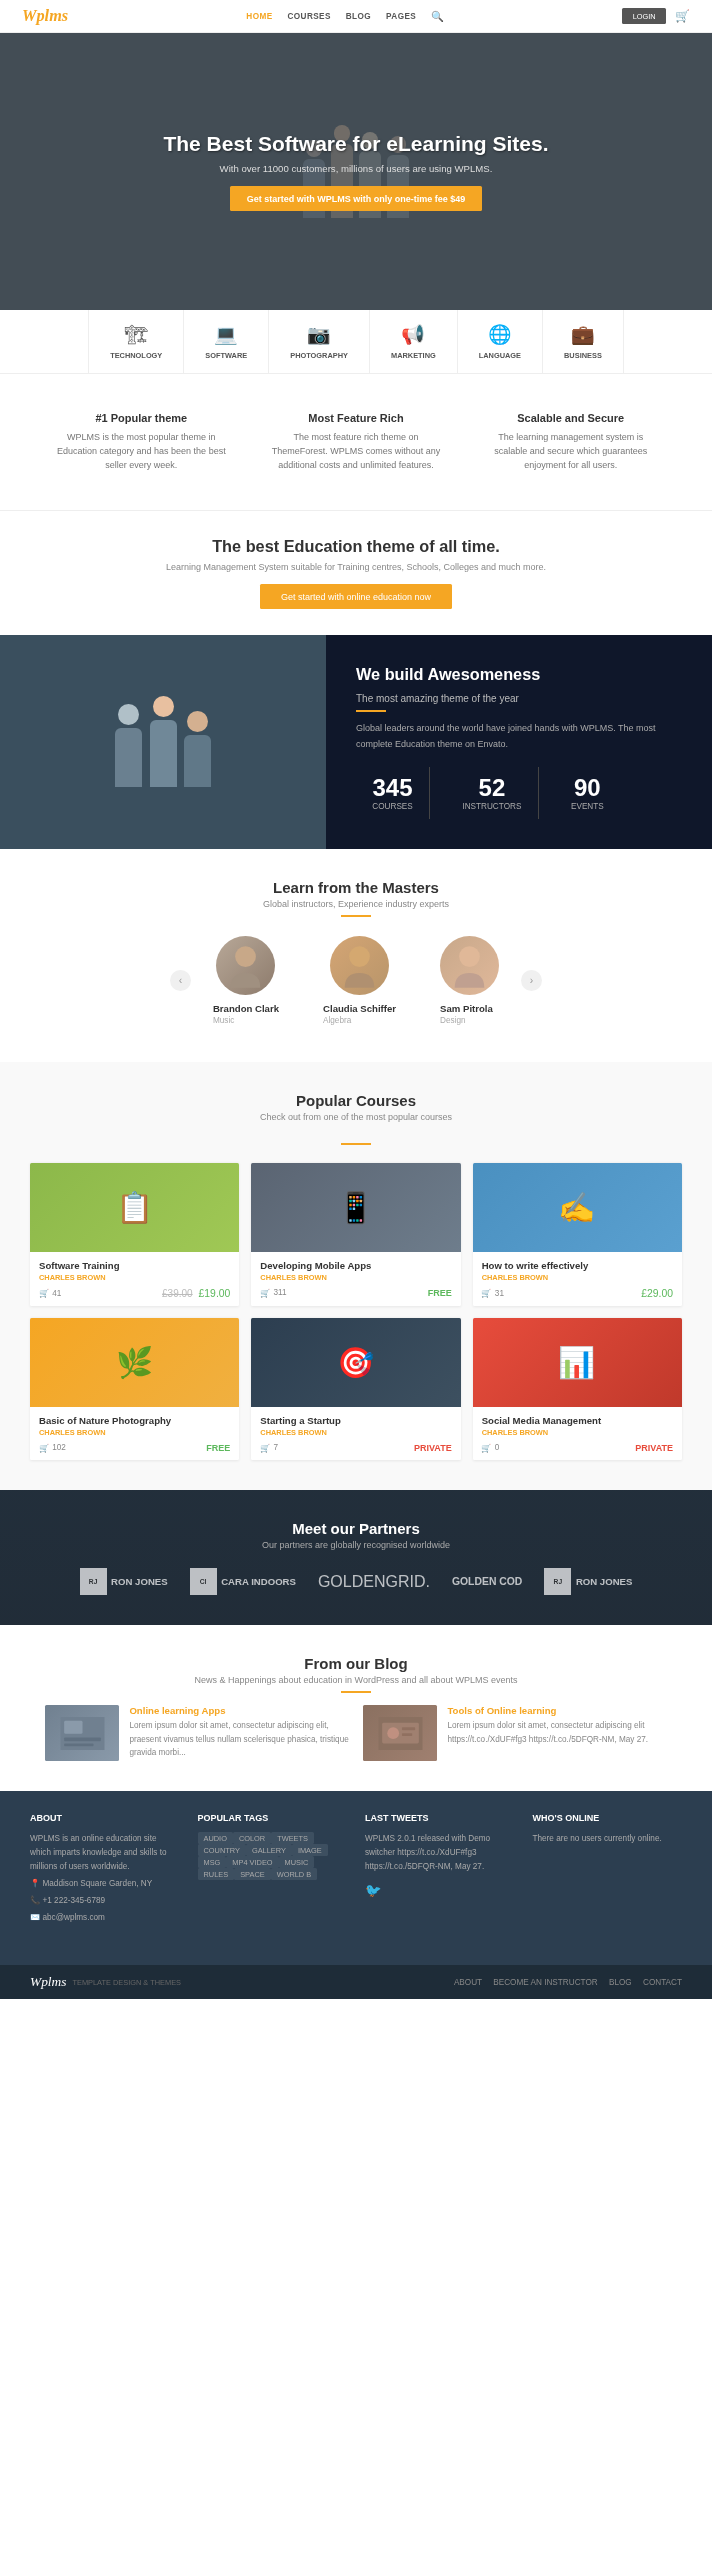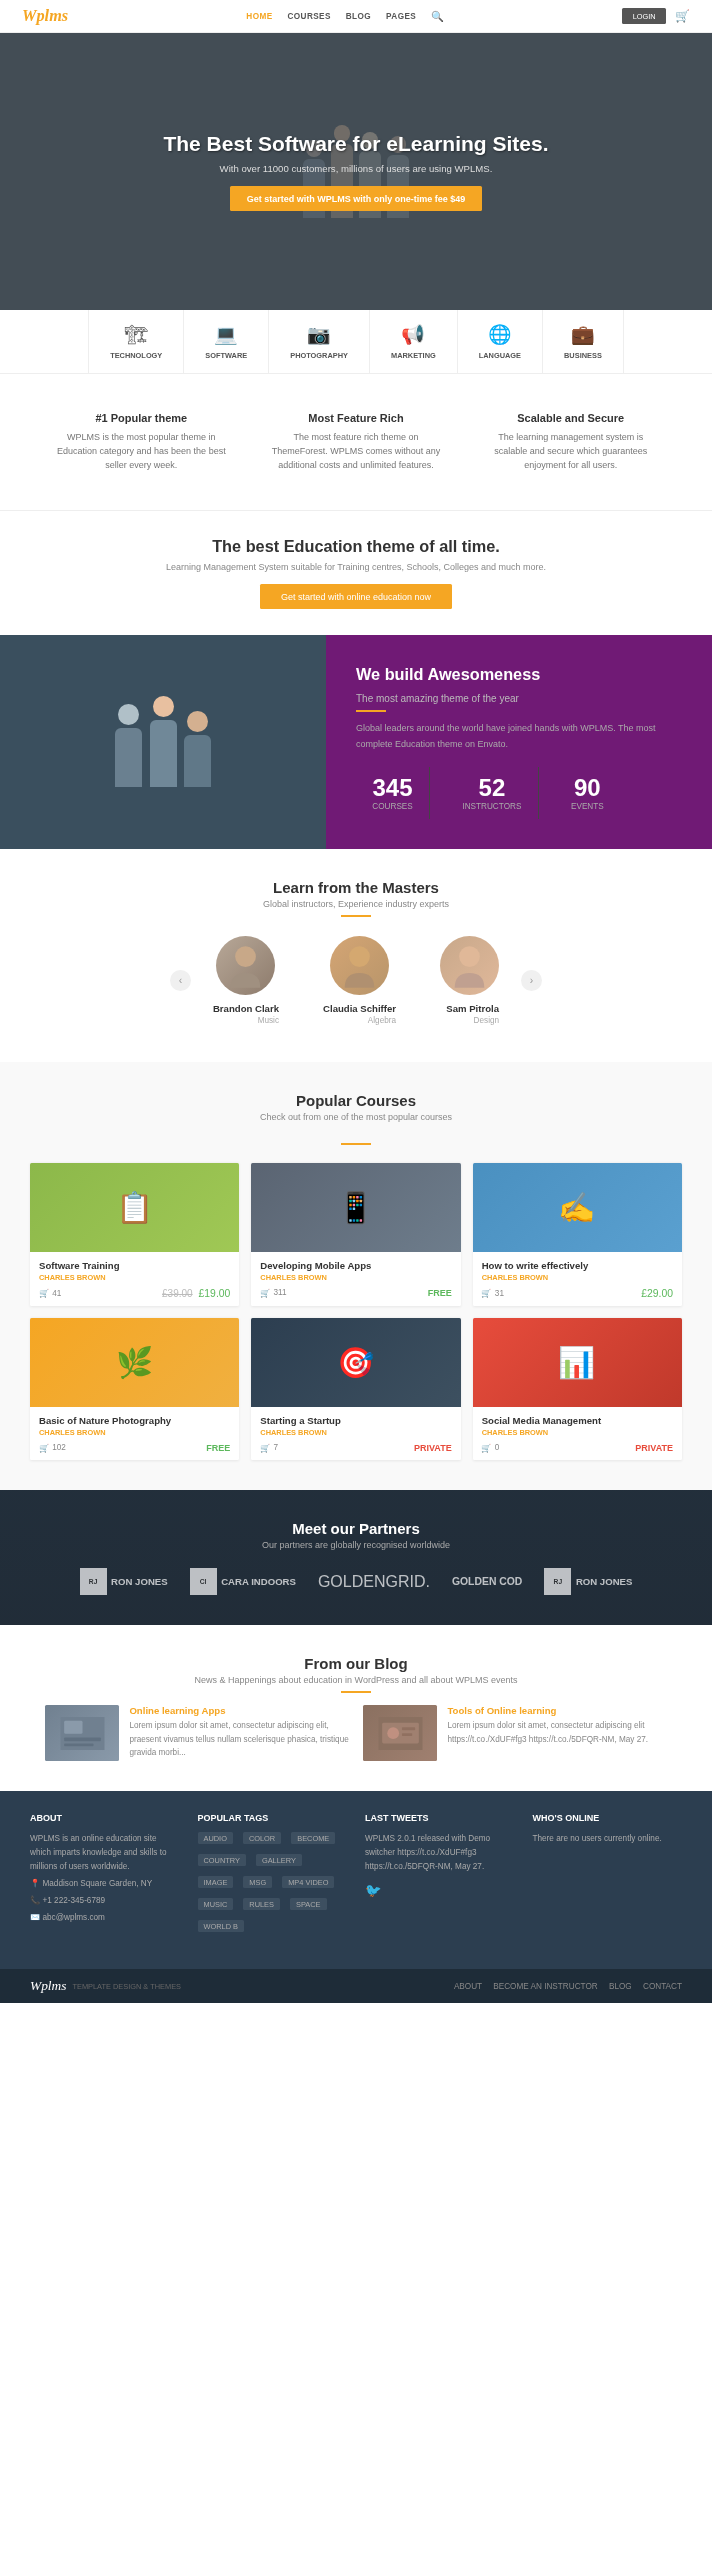--- a/index.html
+++ b/index.html
@@ -36,38 +36,38 @@
     .feature h3 { font-size: 11px; font-weight: bold; margin-bottom: 6px; color: #333; }
     .feature p { font-size: 9px; color: #777; line-height: 1.6; }
 
     
     .best-theme { text-align: center; padding: 26px 30px; background: #fff; border-top: 0.7px solid #eee; }
     .best-theme h2 { font-size: 16.3px; font-weight: bold; margin-bottom: 6px; color: #333; }
     .best-theme p { font-size: 9px; color: #888; margin-bottom: 12px; }
     .best-theme-btn { background: #f5a623; color: #fff; border: none; padding: 7.4px 21px; font-size: 9px; cursor: pointer; border-radius: 1.5px; }
 
     
-    .dark-section { background: #701a75; display: flex; align-items: stretch; min-height: 193px; }
+    .dark-section { background: #0f172a; display: flex; align-items: stretch; min-height: 193px; }
     .dark-left { flex: 1; background: #3d4f60; overflow: hidden; position: relative; }
     .dark-right { flex: 1; padding: 30px 30px; color: #fff; display: flex; flex-direction: column; justify-content: center; }
     .dark-right h2 { font-size: 16.3px; font-weight: bold; margin-bottom: 6px; }
     .dark-right .underline { width: 30px; height: 2.2px; background: #f5a623; margin-bottom: 9px; }
     .dark-right p { font-size: 9px; color: #aaa; line-height: 1.7; margin-bottom: 15px; }
     .stats { display: flex; gap: 16px; }
     .stat { text-align: center; padding: 7.4px 16.3px; border-right: 0.7px solid #444; }
     .stat:last-child { border-right: none; }
     .stat .num { font-size: 24px; font-weight: bold; color: #fff; }
     .stat .lbl { font-size: 8.2px; color: #aaa; text-transform: uppercase; }
 
     
     .masters { padding: 30px 45px; text-align: center; background: #fff; }
     .masters h2 { font-size: 15px; font-weight: bold; margin-bottom: 3px; }
     .masters .sub { font-size: 9px; color: #888; margin-bottom: 6px; }
     .instructors { display: flex; align-items: center; justify-content: center; gap: 0; }
-    .instructor { text-align: right; padding: 7.4px 22px; }
+    .instructor { text-align: left; padding: 7.4px 22px; }
     .instructor .avatar { width: 59px; height: 59px; border-radius: 50%; margin: 0 auto 7.4px; overflow: hidden; display: flex; align-items: center; justify-content: center; font-size: 22px; }
     .avatar-1 { background: linear-gradient(135deg, #b8a898, #8d7b6c); }
     .avatar-2 { background: linear-gradient(135deg, #d4a574, #b8956a); }
     .avatar-3 { background: linear-gradient(135deg, #c8a88a, #e0b89a); }
     .instructor h4 { font-size: 9.6px; font-weight: bold; color: #333; margin-bottom: 2.2px; }
     .instructor p { font-size: 8.2px; color: #aaa; }
     .arrow-btn { background: #f0f0f0; border: none; width: 21px; height: 21px; border-radius: 50%; cursor: pointer; font-size: 10.4px; color: #999; display: flex; align-items: center; justify-content: center; }
 
     
     .courses-section { padding: 30px 30px; background: #f9f9f9; }
@@ -112,21 +112,21 @@
     .blog-thumb-1 { background: linear-gradient(135deg, #708090, #8a9aaa); }
     .blog-thumb-2 { background: linear-gradient(135deg, #8a7060, #a08070); }
     .blog-content h4 { font-size: 9.6px; font-weight: bold; color: #f5a623; margin-bottom: 3px; }
     .blog-content p { font-size: 8.2px; color: #888; line-height: 1.6; }
 
     
     .footer { background: #2c3e50; color: #aaa; padding: 22px 30px; }
     .footer-grid { display: grid; grid-template-columns: 1fr 1fr 1fr 1fr; gap: 18px; margin-bottom: 15px; }
     .footer-col h4 { color: #fff; font-size: 9px; font-weight: bold; text-transform: uppercase; margin-bottom: 9px; }
     .footer-col p, .footer-col a { font-size: 8.2px; color: #aaa; text-decoration: none; display: block; margin-bottom: 3px; line-height: 1.7; }
-    .footer-tags { display: flex; flex-wrap: wrap; gap: 10px; }
+    .footer-tags { display: flex; flex-wrap: wrap; gap: 0; }
     .tag { background: #3d4f60; padding: 1.5px 6px; font-size: 7.4px; color: #aaa; border-radius: 1.5px; cursor: pointer; }
     .footer-bottom { background: #1e2c38; color: #666; padding: 9px 30px; display: flex; justify-content: space-between; align-items: center; font-size: 8.2px; }
     .footer-bottom a { color: #888; text-decoration: none; margin-left: 9px; }
     .footer-logo { font-family: Georgia, serif; font-style: italic; font-size: 13.4px; color: #fff; margin-right: 6px; }
 
     
     .hero-visual { position: absolute; top: 0; left: 0; width: 100%; height: 100%; display: flex; align-items: center; justify-content: center; opacity: 0.35; }
 
     .divider-line { width: 30px; height: 2.2px; background: #f5a623; margin: 4.5px auto 12px; }
 
@@ -512,21 +512,21 @@
       <p>
         <span>✉️</span>
         <span>abc@wplms.com</span>
       </p>
     </div>
     <div class="footer-col">
       <h4>POPULAR TAGS</h4>
       <div class="footer-tags">
         <span class="tag">AUDIO</span>
         <span class="tag">COLOR</span>
-        <span class="tag">BECOME</span>
+        <span class="tag">TWEETS</span>
         <span class="tag">COUNTRY</span>
         <span class="tag">GALLERY</span>
         <span class="tag">IMAGE</span>
         <span class="tag">MSG</span>
         <span class="tag">MP4 VIDEO</span>
         <span class="tag">MUSIC</span>
         <span class="tag">RULES</span>
         <span class="tag">SPACE</span>
         <span class="tag">WORLD B</span>
       </div>

